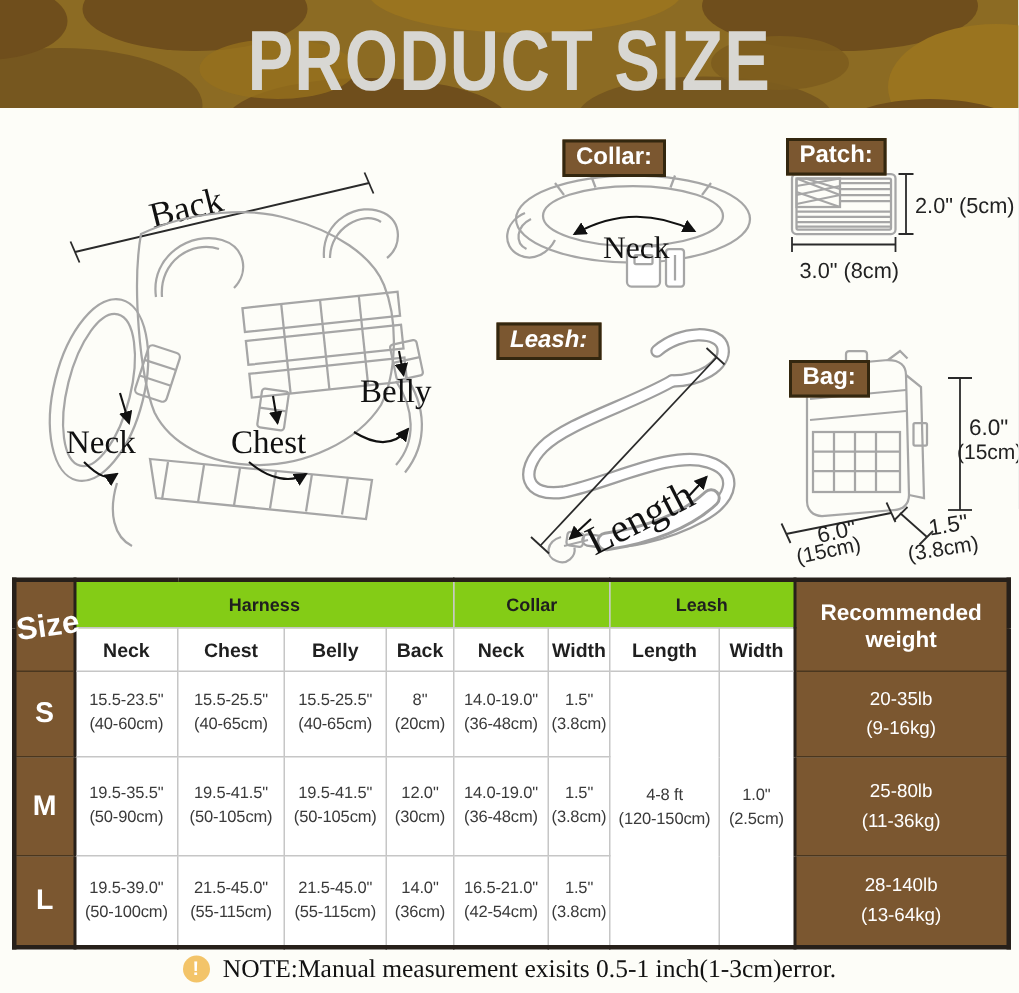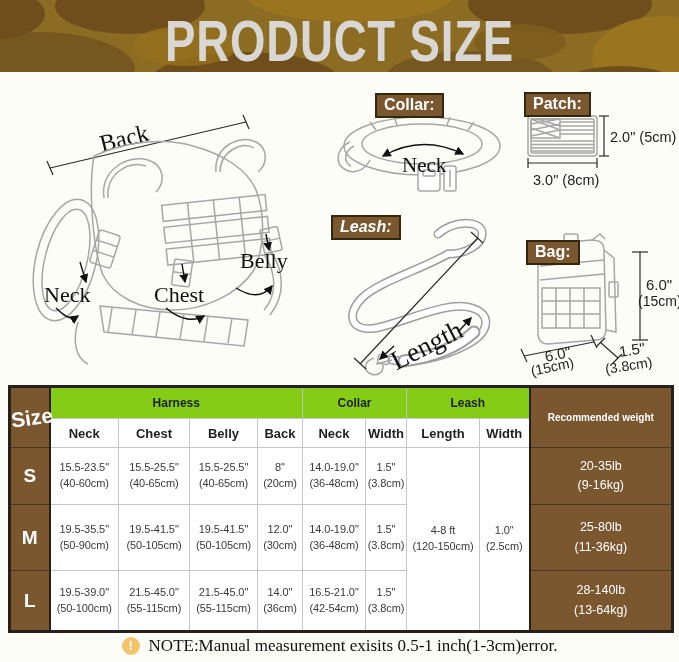--- a/index.html
+++ b/index.html
@@ -38,21 +38,21 @@
   .dim{font-family:"Liberation Sans",sans-serif;fill:#222;}
   
   .size-table{position:absolute;left:8px;top:385px;width:663px;border-collapse:collapse;
     table-layout:fixed;background:#fff;border:3px solid #27201a;}
   .size-table th,.size-table td{border:1px solid #c6c6c6;text-align:center;vertical-align:middle;padding:0;}
   .group-h{font-size:12px;font-weight:700;color:#1f1f1f;height:30px;background:#84cc16;}
   .sub-h{font-size:13px;font-weight:700;color:#1f1f1f;height:28px;background:#fff;}
   .brown{background:#7b5730;color:#fff;border-color:#4a371f !important;}
   .edge-dark{border-left:2px solid #27201a !important;border-right:2px solid #27201a !important;}
   .size-head span{display:inline-block;transform:rotate(-8deg);font-size:21px;font-weight:700;}
-  .weight-head{font-size:10px;font-weight:700;line-height:1.2;}
+  .weight-head{font-size:15px;font-weight:700;line-height:1.2;}
   .cell{font-size:11px;color:#3a3a3a;line-height:1.45;white-space:pre-line;letter-spacing:-0.1px;}
   .size-cell{font-size:19px;font-weight:700;}
   .weight-cell{font-size:12.5px;line-height:1.55;white-space:pre-line;}
   .row-s{height:57px;} .row-m{height:66px;} .row-l{height:61px;}
   
   .note{position:absolute;left:0;top:636px;width:679px;display:flex;justify-content:center;
     align-items:center;gap:9px;font-family:"Liberation Serif",serif;font-size:17px;color:#111;}
   .note-icon{width:18px;height:18px;border-radius:50%;background:#f3c469;color:#fff;
     font:700 13px/18px "Liberation Sans",sans-serif;text-align:center;flex:0 0 auto;}
 </style>

